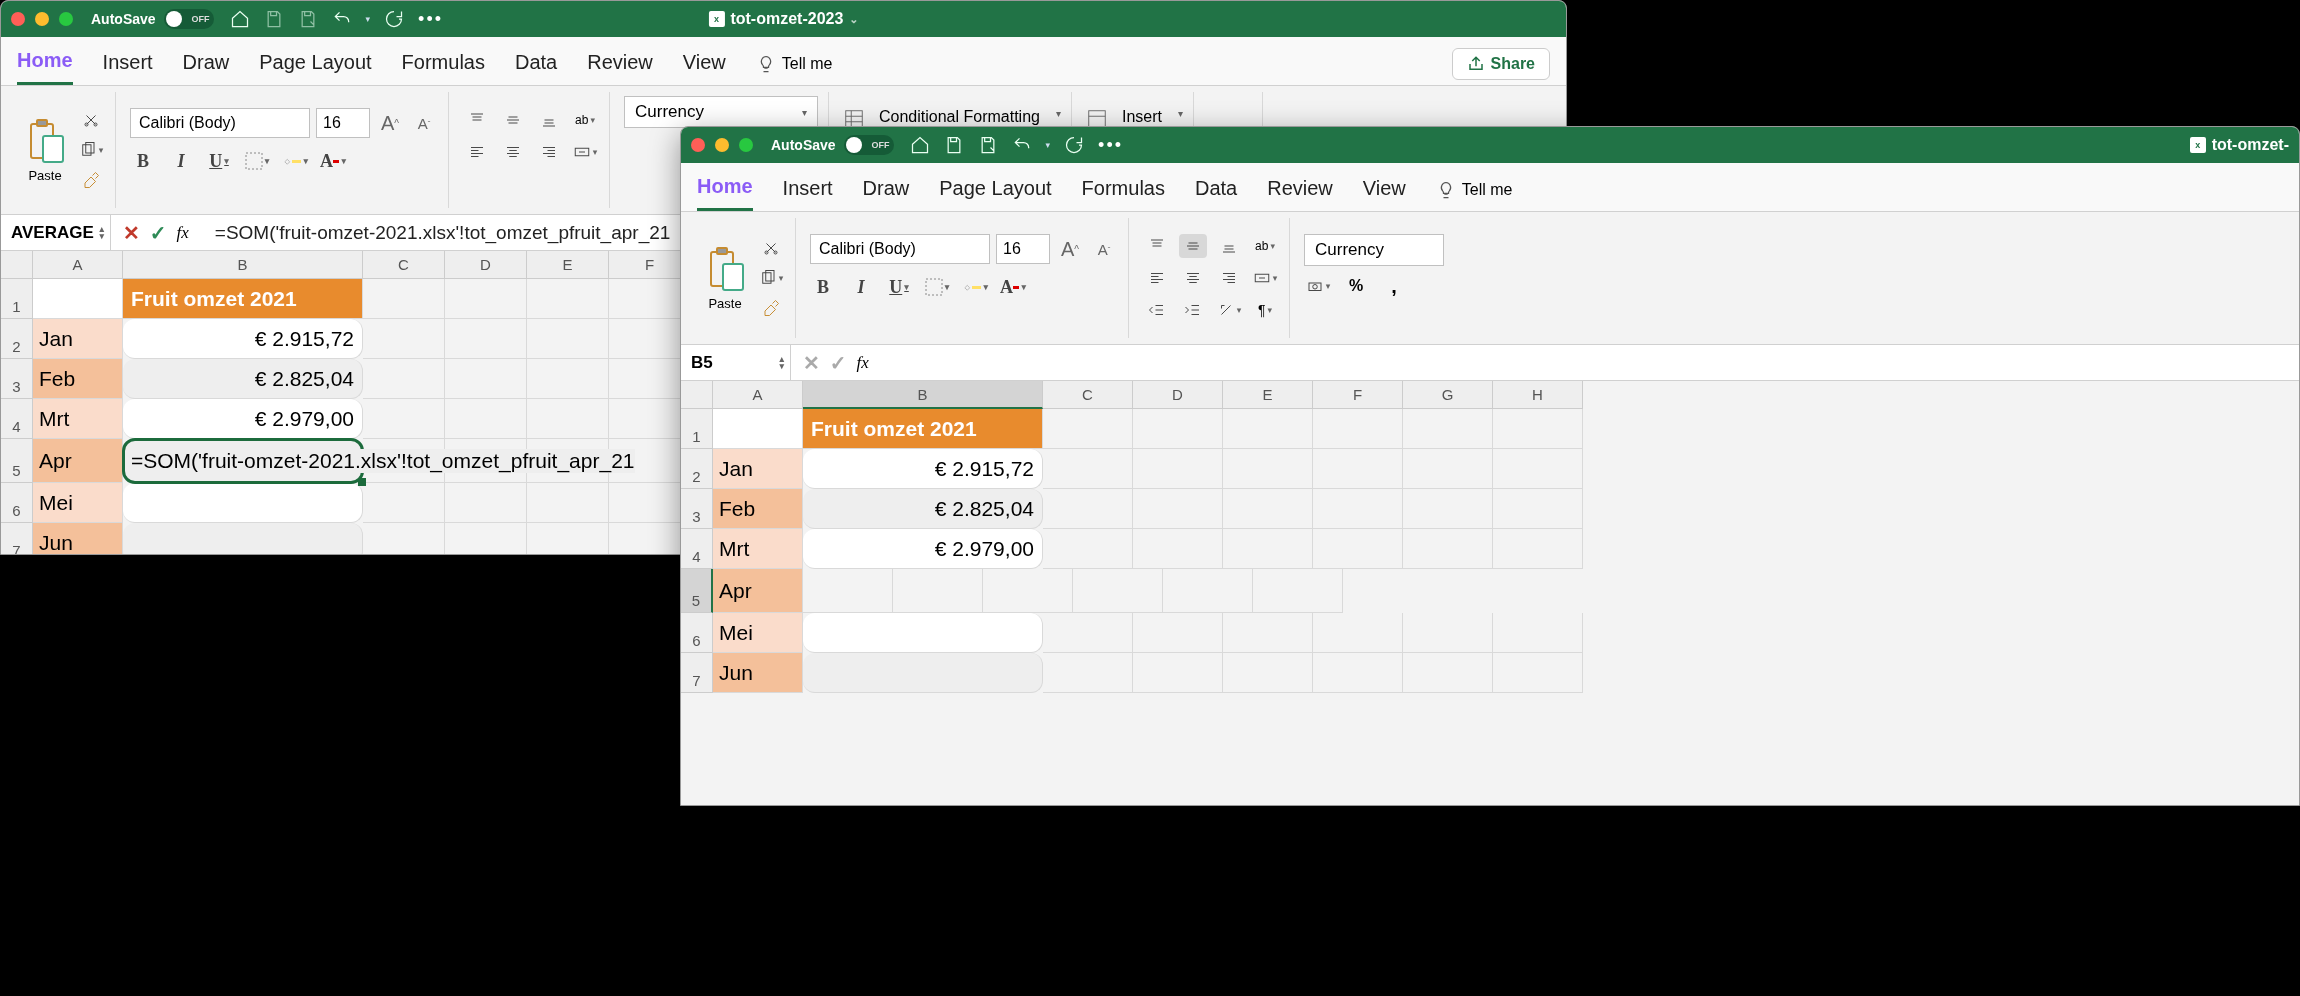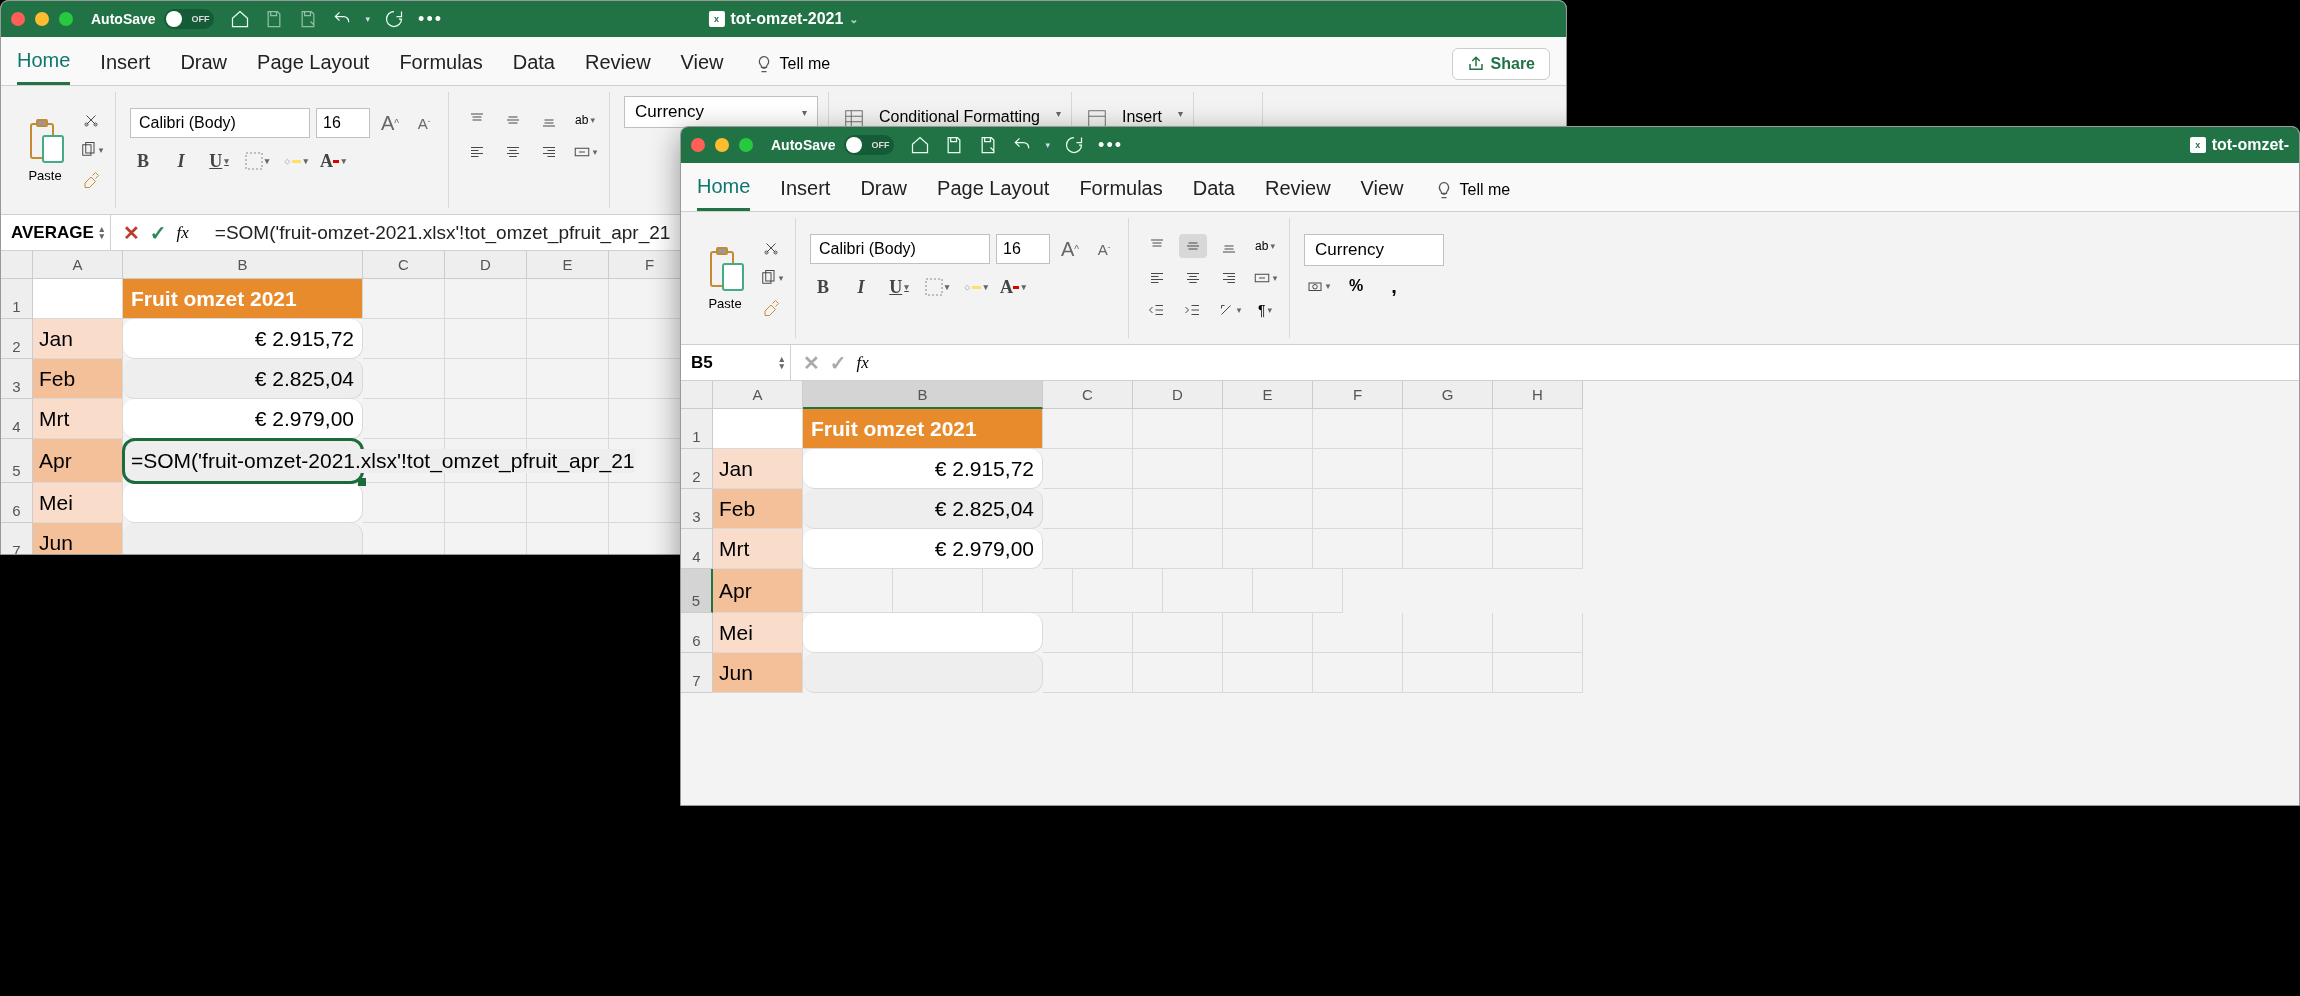--- a/index.html
+++ b/index.html
@@ -16,21 +16,21 @@
   .toggle { width: 50px; height: 20px; background: #155b37; border-radius: 10px; position: relative; display: flex; align-items: center; justify-content: flex-end; font-size: 9px; font-weight: 600; color: #ddd; padding-right: 4px; }
   .toggle::before { content: ""; position: absolute; left: 2px; top: 2px; width: 16px; height: 16px; background: #fff; border-radius: 50%; }
   .title-icons { display: flex; gap: 14px; margin-left: 16px; align-items: center; }
   .title-icons svg { width: 20px; height: 20px; fill: none; stroke: #eafff2; stroke-width: 1.5; }
   .tb-dim { opacity: .55; }
   .docname { position: absolute; left: 50%; transform: translateX(-50%); display: flex; align-items: center; gap: 6px; font-size: 16px; font-weight: 600; }
   .docicon { width: 16px; height: 16px; background: #fff; border-radius: 2px; display: inline-flex; align-items: center; justify-content: center; color: #217346; font-size: 9px; font-weight: 700; }
 
   .ribbon-tabs { background: #f9f9f9; padding: 6px 16px 0 16px; display: flex; align-items: center; gap: 30px; border-bottom: 1px solid #d0d0d0; min-height: 44px; }
   .rtab { font-size: 20px; padding: 6px 0 10px 0; cursor: pointer; color: #222; }
-  .rtab.active { font-weight: 400; border-bottom: 3px solid #217346; color: #0f766e; }
+  .rtab.active { font-weight: 700; border-bottom: 3px solid #217346; color: #8b5cf6; }
   .tellme { display: flex; align-items: center; gap: 6px; }
   .bulb { width: 20px; height: 20px; }
   .share-btn { margin-left: auto; background: #fff; border: 1px solid #ccc; border-radius: 6px; padding: 6px 14px; display: flex; align-items: center; gap: 6px; color: #217346; font-weight: 600; font-size: 16px; }
 
   .ribbon { background: #f3f3f3; display: flex; align-items: stretch; padding: 6px 10px 6px 10px; border-bottom: 1px solid #d0d0d0; min-height: 90px; gap: 4px; }
   .group { display: flex; gap: 8px; align-items: center; padding: 16px 10px; border-right: 1px solid #d8d8d8; }
   .group:last-child { border-right: none; }
   .vstack { display: flex; flex-direction: column; align-items: center; gap: 2px; }
   .icon-btn { display: flex; align-items: center; justify-content: center; width: 28px; height: 24px; border-radius: 4px; }
   .icon-btn svg { width: 18px; height: 18px; stroke: #444; fill: none; stroke-width: 1.3; }
@@ -103,21 +103,21 @@
           <path d="M9 14l-5-5 5-5M4 9h10a6 6 0 016 6v1"></path>
         </svg>
       <span style="color:#cde;font-size:9px">▾</span>
       <svg viewBox="0 0 24 24">
           <path d="M12 3a9 9 0 109 9h-3M21 3v6h-6"></path>
         </svg>
       <span style="color:#fff;font-size:18px;letter-spacing:2px">•••</span>
     </div>
     <div class="docname">
       <span class="docicon">x</span>
-      <span>tot-omzet-2021</span>
+      <span>tot-omzet-2023</span>
       <span style="opacity:.7;font-size:11px">⌄</span>
     </div>
   </div>
 
   <div class="ribbon-tabs">
     <span class="rtab active">Home</span>
     <span class="rtab">Insert</span>
     <span class="rtab">Draw</span>
     <span class="rtab">Page Layout</span>
     <span class="rtab">Formulas</span>

